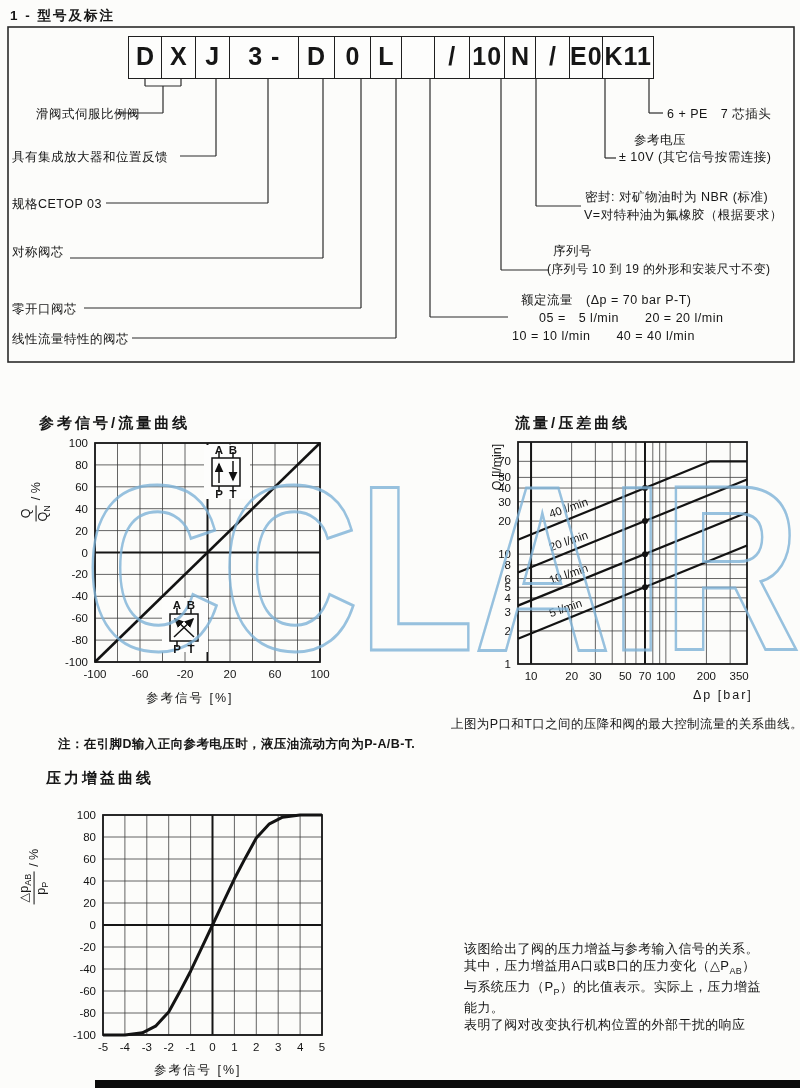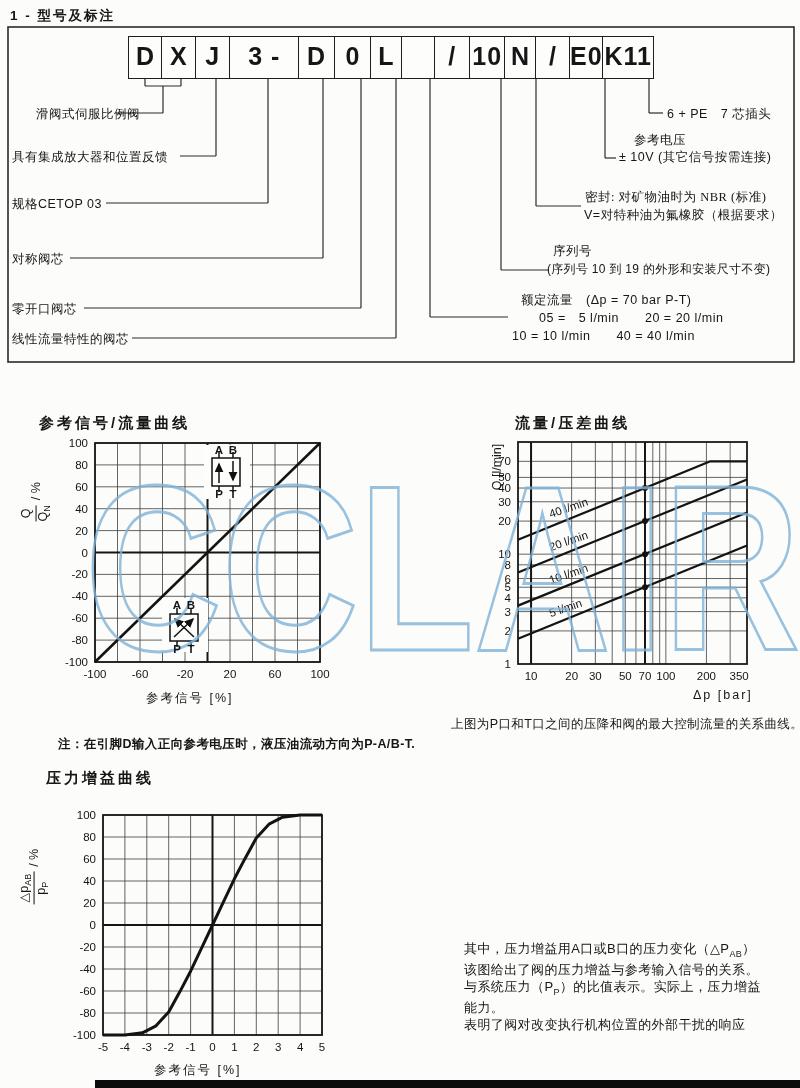--- a/index.html
+++ b/index.html
@@ -264,28 +264,28 @@
     <div class="cell" style="width:37px">10</div>
     <div class="cell" style="width:33px">N</div>
     <div class="cell" style="width:35px">/</div>
     <div class="cell" style="width:35px">E0</div>
     <div class="cell" style="width:52px">K11</div>
   </div>
 
   <div class="abs lbl" style="left:12px;top:106px;margin-left:24px;">滑阀式伺服比例阀</div>
   <div class="abs lbl" style="left:12px;top:149px;">具有集成放大器和位置反馈</div>
   <div class="abs lbl" style="left:12px;top:196px;">规格CETOP 03</div>
-  <div class="abs lbl" style="left:12px;top:251px;">对称阀芯</div>
+  <div class="abs lbl" style="left:12px;top:244px;">对称阀芯</div>
   <div class="abs lbl" style="left:12px;top:301px;">零开口阀芯</div>
   <div class="abs lbl" style="left:12px;top:331px;">线性流量特性的阀芯</div>
 
   <div class="abs lbl" style="left:667px;top:106px;">6 + PE　7 芯插头</div>
   <div class="abs lbl" style="left:634px;top:132px;">参考电压</div>
   <div class="abs lbl" style="left:619px;top:149px;">± 10V (其它信号按需连接)</div>
-  <div class="abs lbl" style="left:585px;top:189px;font-family:Liberation Serif, serif;">密封: 对矿物油时为 NBR (标准)</div>
+  <div class="abs lbl" style="left:585px;top:189px;">密封: 对矿物油时为 NBR (标准)</div>
   <div class="abs lbl" style="left:584px;top:207px;">V=对特种油为氟橡胶（根据要求）</div>
   <div class="abs lbl" style="left:553px;top:243px;">序列号</div>
   <div class="abs lbl2" style="left:547px;top:261px;text-align:center;">(序列号 10 到 19 的外形和安装尺寸不变)</div>
   <div class="abs lbl" style="left:521px;top:292px;">额定流量　(Δp = 70 bar P-T)</div>
   <div class="abs lbl" style="left:512px;top:310px;margin-left:27px;">05 =　5 l/min　　20 = 20 l/min</div>
   <div class="abs lbl" style="left:512px;top:328px;">10 = 10 l/min　　40 = 40 l/min</div>
 
 
   <div class="abs ctitle" style="left:39px;top:414px;">参考信号/流量曲线</div>
   <div class="abs ylab" style="left:-14px;top:455px;width:100px;">
@@ -309,22 +309,22 @@
   <div class="abs ylab" style="left:-16px;top:838px;width:100px;">
     <span class="frac">
       <span class="num"><span>△p</span><sub>AB</sub></span>
       <span class="den"><span>p</span><sub>P</sub></span>
     </span>
     <span>/ %</span>
   </div>
   <div class="abs xlab" style="left:154px;top:1062px;width:116px;">参考信号 [%]</div>
 
   <div id="para">
+      <div><span>该图给出了阀的压力增益与参考输入信号的关系。</span></div>
       <div><span>其中，压力增益用A口或B口的压力变化（△P</span><sub>AB</sub><span>）</span></div>
-      <div><span>该图给出了阀的压力增益与参考输入信号的关系。</span></div>
       <div><span>与系统压力（P</span><sub>P</sub><span>）的比值表示。实际上，压力增益</span></div>
       <div><span>能力。</span></div>
       <div><span>表明了阀对改变执行机构位置的外部干扰的响应</span></div>
     </div>
 
   <span class="port" style="left:219px;top:444px;">A</span>
   <span class="port" style="left:233px;top:444px;">B</span>
   <span class="port" style="left:219px;top:488px;">P</span>
   <span class="port" style="left:233px;top:488px;">T</span>
   <span class="port" style="left:177px;top:599px;">A</span>

